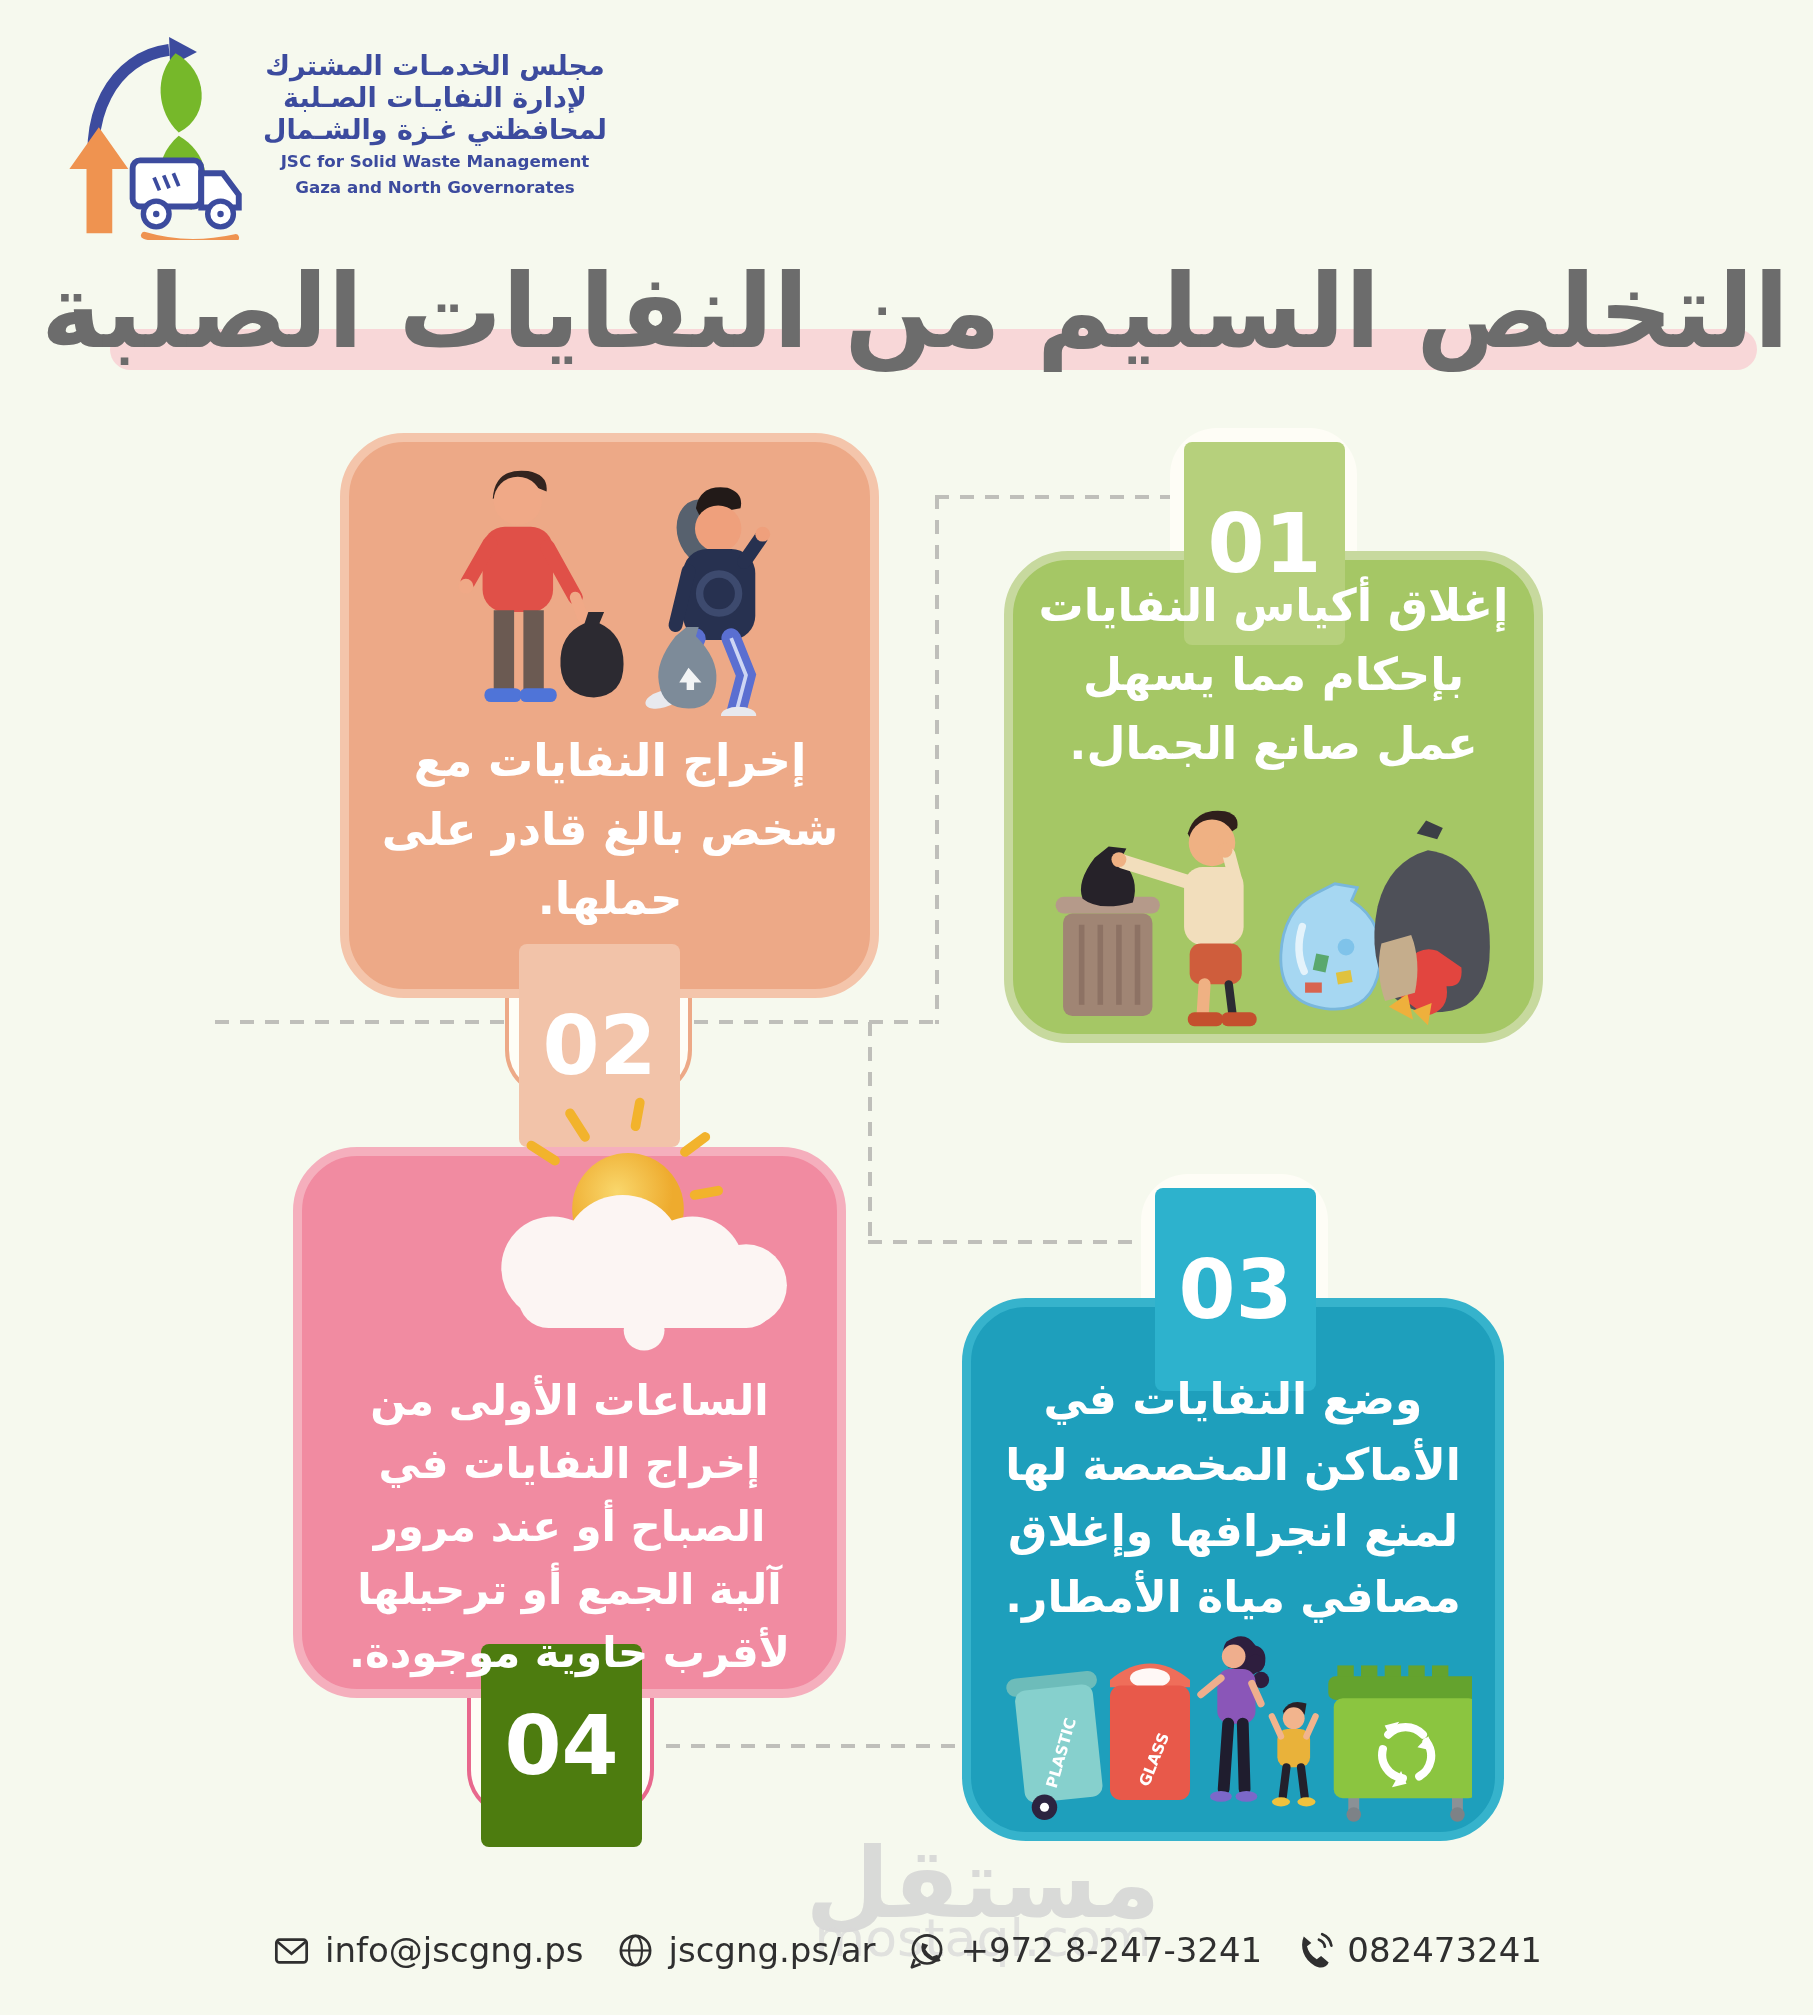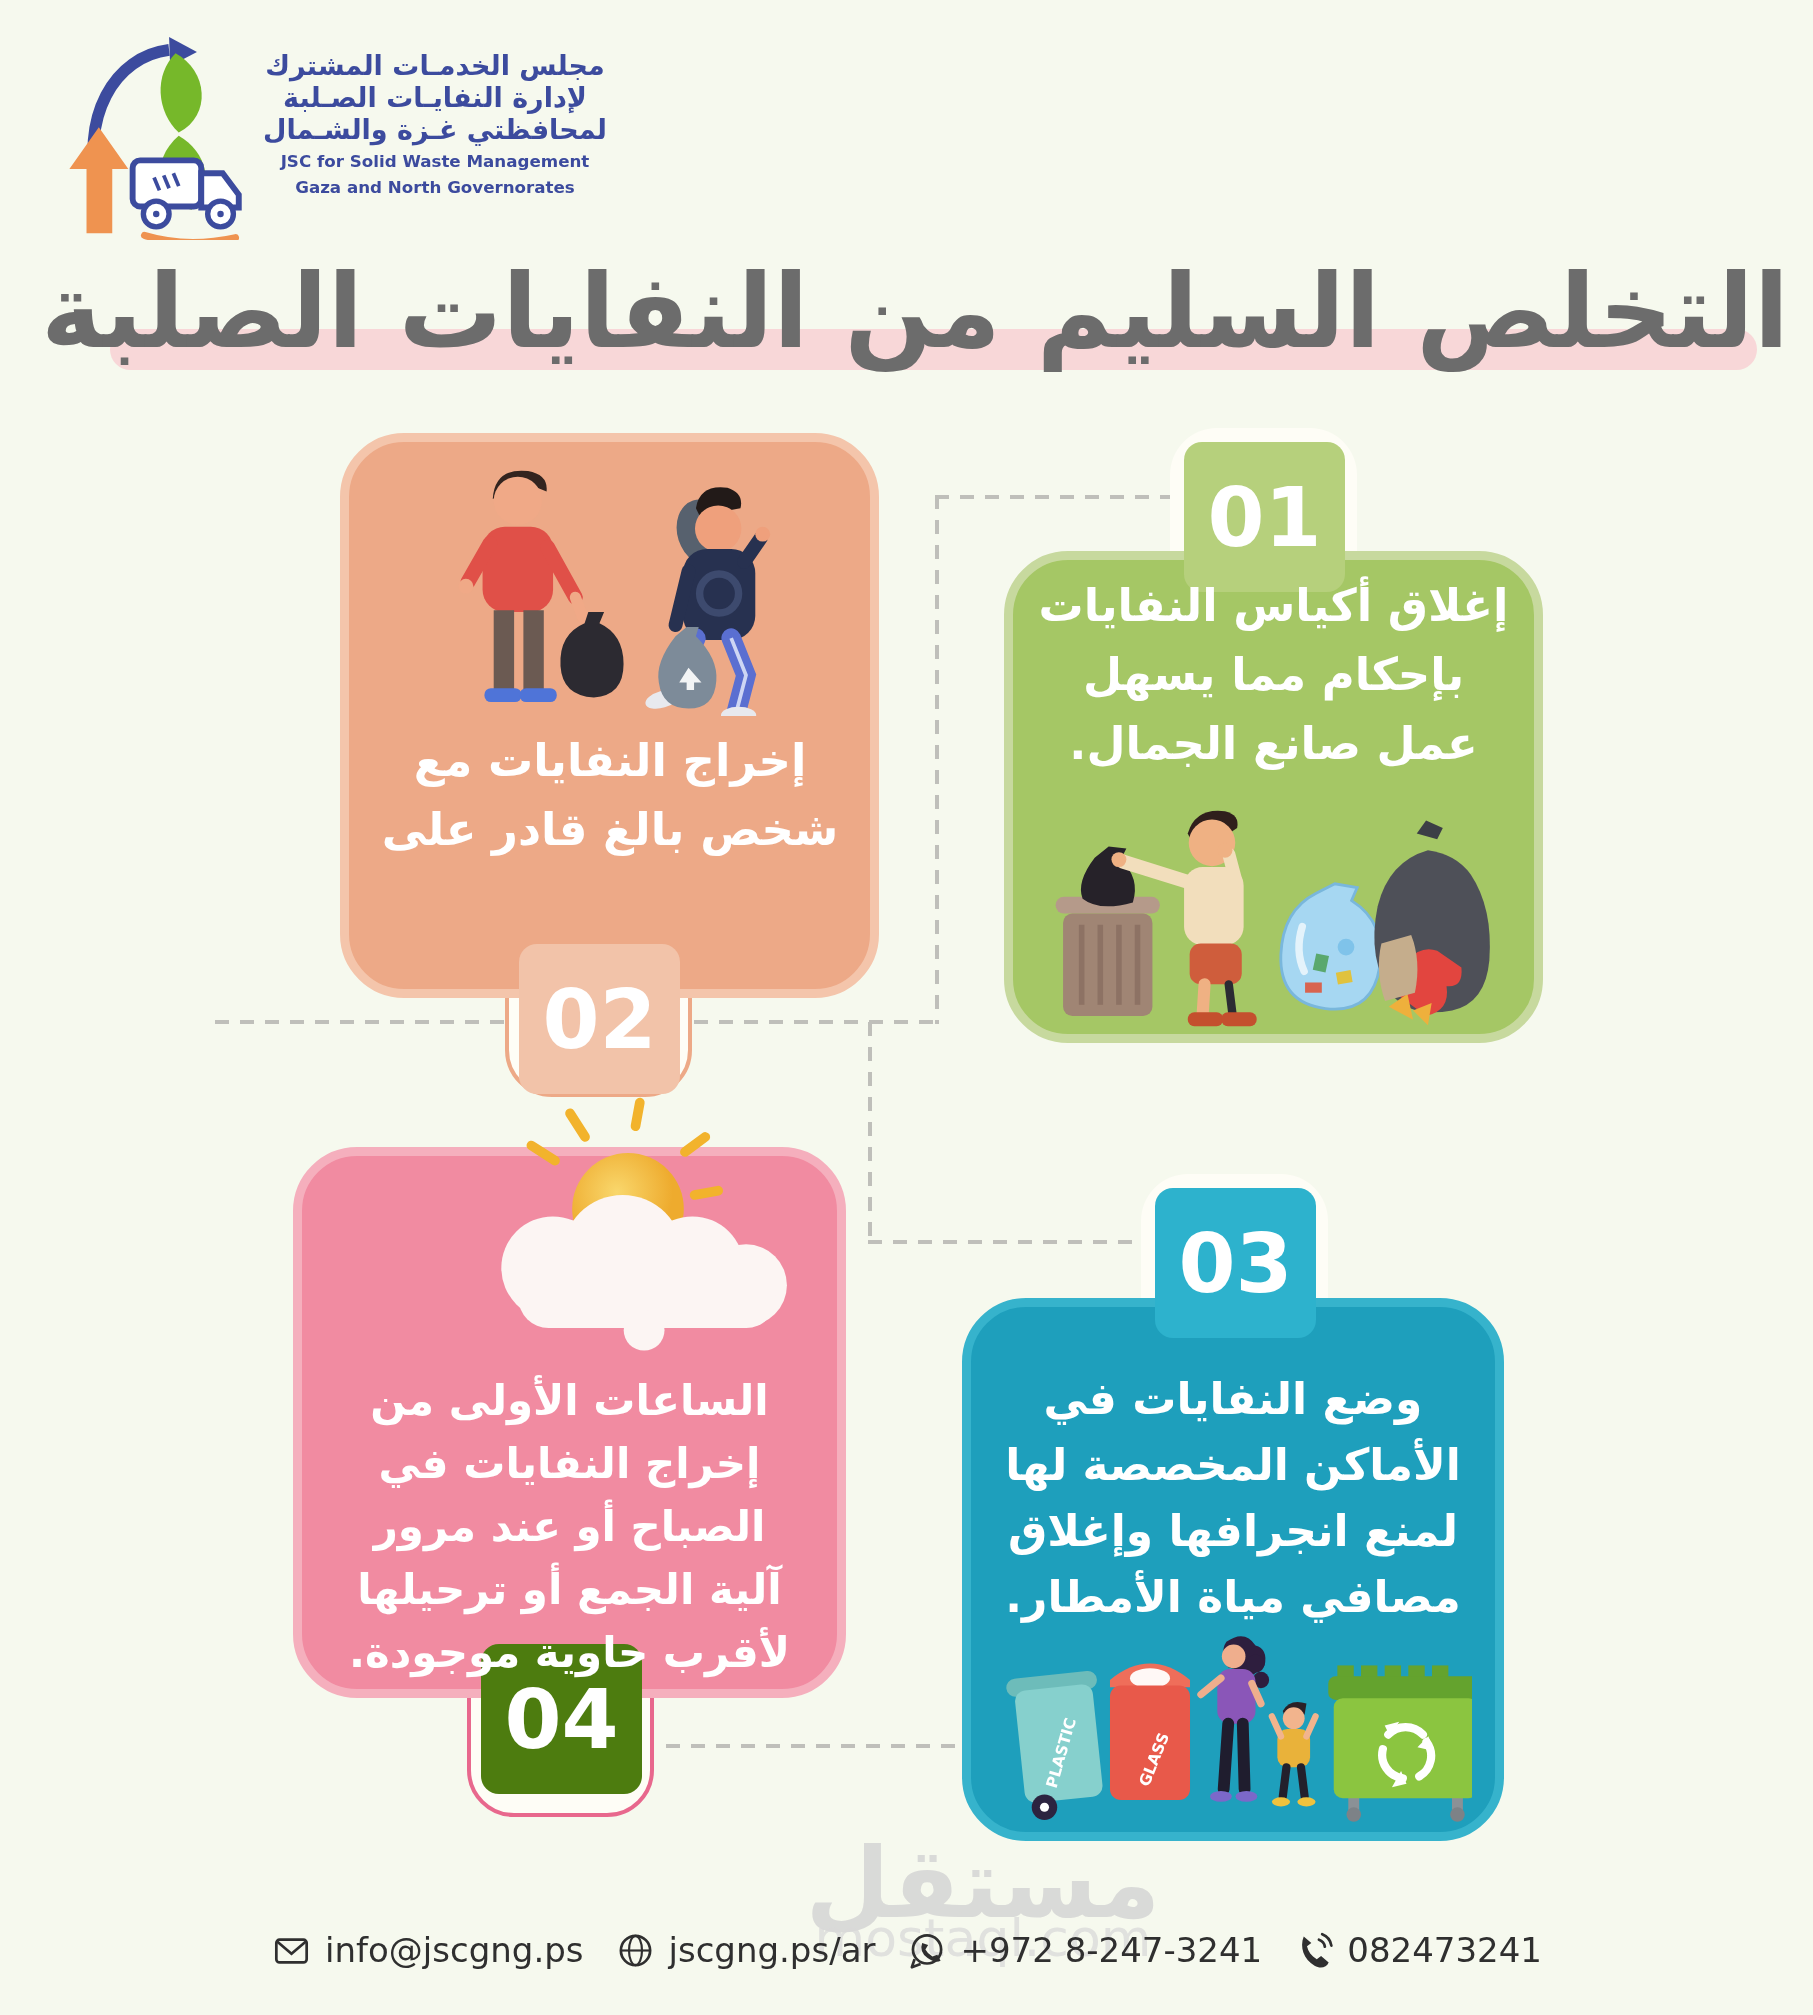--- a/index.html
+++ b/index.html
@@ -22,21 +22,21 @@
   .dash-v{position:absolute;width:4.3px;z-index:0;
           background:repeating-linear-gradient(180deg,#bfbfba 0 14px,transparent 14px 25px);}
   
   .card{position:absolute;border-radius:64px;box-sizing:border-box;z-index:2;}
   .card-01{left:1004px;top:551px;width:539px;height:492px;background:#a5c765;border:9.7px solid #c7d99e;}
   .card-02{left:340px;top:433px;width:539px;height:565px;background:#eda987;border:9.7px solid #f4c5ab;}
   .card-03{left:962px;top:1298px;width:542px;height:543px;background:#1e9fbc;border:9.7px solid #36b3cc;}
   .card-04{left:293px;top:1147px;width:553px;height:551px;background:#f18ba1;border:9.7px solid #f5afbd;}
   .badge-plate{position:absolute;width:187px;height:187px;background:#fefdf6;border-radius:47px;z-index:1;}
   .badge-plate.stroked{border:4.3px solid;box-sizing:border-box;}
-  .badge{position:absolute;width:161px;height:150px;border-radius:18px;z-index:3;
+  .badge{position:absolute;width:161px;height:203px;border-radius:8px;z-index:3;
          display:flex;align-items:center;justify-content:center;}
   .badge span{font-size:82px;font-weight:bold;color:#ffffff;}
   .card-text{position:absolute;z-index:4;color:#ffffff;font-weight:bold;text-align:center;direction:rtl;}
   .ct-1{left:1021px;top:571px;width:505px;font-size:45px;line-height:69px;}
   .ct-2{left:355px;top:726px;width:510px;font-size:45px;line-height:69px;}
   .ct-3{left:978px;top:1366px;width:510px;font-size:44px;line-height:66px;}
   .ct-4{left:309px;top:1369px;width:521px;font-size:42px;line-height:63px;}
   .illus{position:absolute;z-index:4;}
   
   .footer{position:absolute;left:0;right:0;top:1930px;display:flex;justify-content:center;
@@ -114,20 +114,21 @@
     </div>
 
   <div class="card-text ct-1">
     <div>إغلاق أكياس النفايات</div>
     <div>بإحكام مما يسهل</div>
     <div>عمل صانع الجمال.</div>
   </div>
   <div class="card-text ct-2">
     <div>إخراج النفايات مع</div>
     <div>شخص بالغ قادر على</div>
+    <div>حملها.</div>
   </div>
   <div class="card-text ct-3">
     <div>وضع النفايات في</div>
     <div>الأماكن المخصصة لها</div>
     <div>لمنع انجرافها وإغلاق</div>
     <div>مصافي مياة الأمطار.</div>
   </div>
   <div class="card-text ct-4">
     <div>الساعات الأولى من</div>
     <div>إخراج النفايات في</div>

